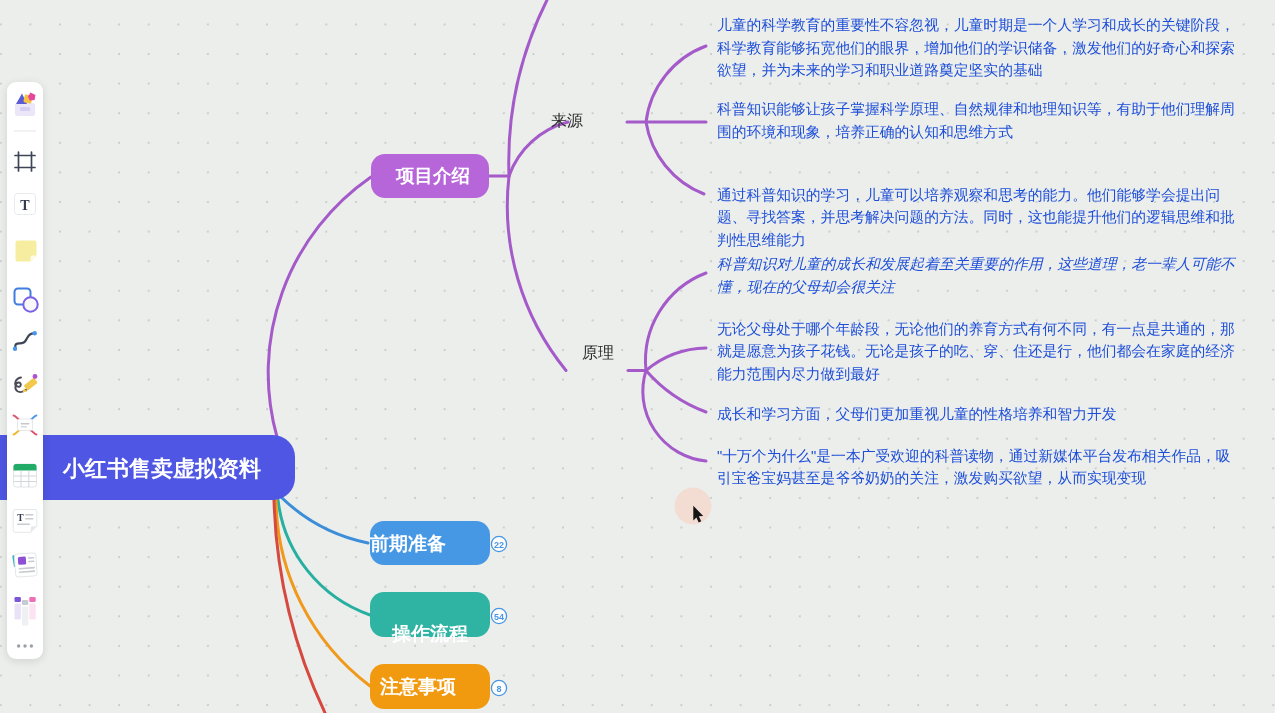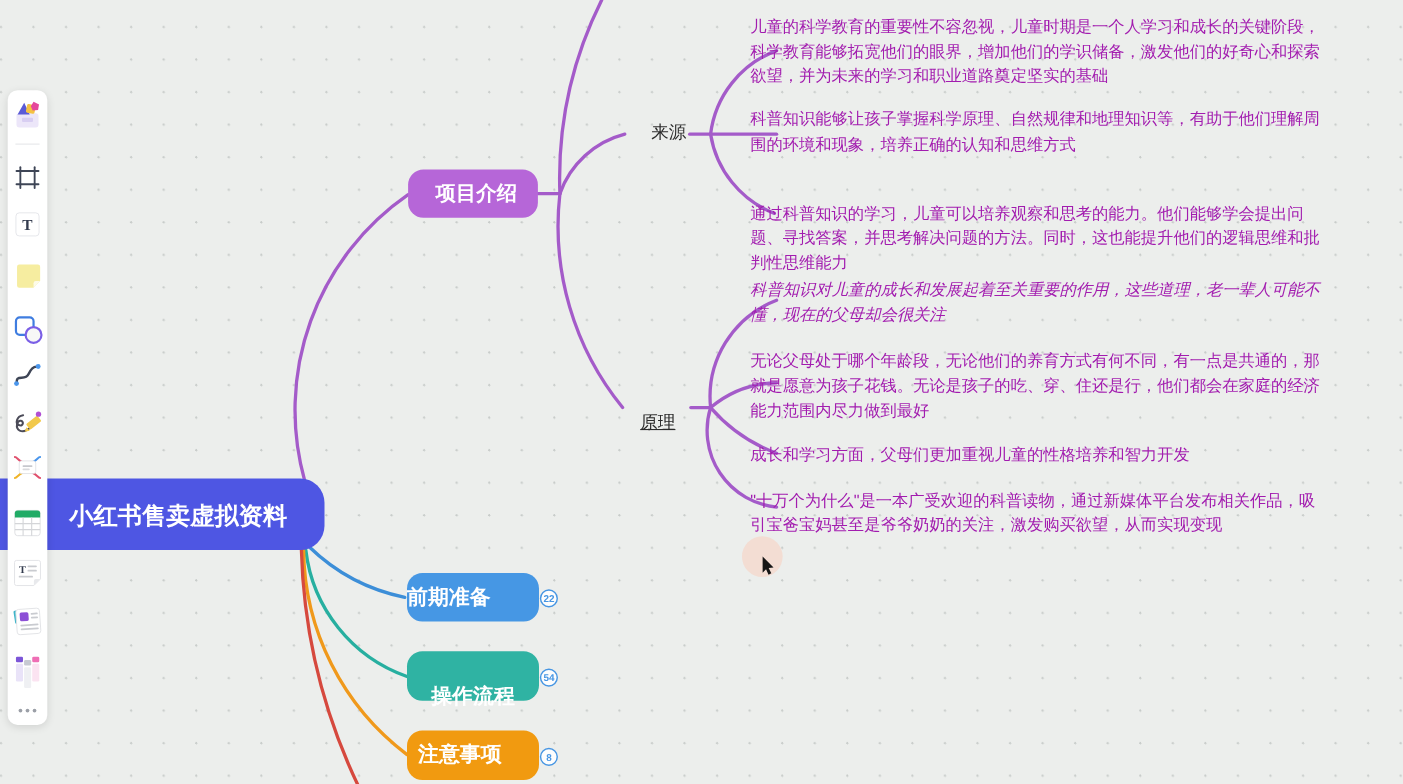--- a/index.html
+++ b/index.html
@@ -7,21 +7,21 @@
   width:1275px;height:713px;overflow:hidden;position:relative;
   font-family:"Liberation Sans",sans-serif;
   background-color:#eceeec;
   background-image:radial-gradient(circle 1.2px at 1.2px 1.2px,#c8ccca 75%,rgba(200,204,202,0) 100%);
   background-size:29.6px 29.6px;
   background-position:-0.3px 23.4px;
 }
 .abs{position:absolute;}
 svg{display:block;}
 #map{position:absolute;left:0;top:0;}
-.para{position:absolute;left:682px;font-size:14.8px;line-height:22.6px;color:#a21caf;white-space:nowrap;}
+.para{position:absolute;left:717px;font-size:14.8px;line-height:22.6px;color:#1d4ed8;white-space:nowrap;}
 .lbl{position:absolute;font-size:16px;color:#2b2b2b;line-height:16px;}
 .nodetext{position:absolute;color:#fff;font-weight:bold;text-align:center;}
 </style>
 </head>
 <body>
 <svg id="map" width="1275" height="713" viewBox="0 0 1275 713" fill="none">
 
   <g stroke="#a45bc9" stroke-width="3" stroke-linecap="round" fill="none">
     <path d="M277,437 A238,238 0 0 1 371,177"></path>
     <path d="M489,176 L509,176"></path>
@@ -62,22 +62,22 @@
     <path d="M693.3,505.8 L703.2,515.9 L698.8,516.3 L701.2,521.2 L698.7,522.4 L696.4,517.5 L693.3,520.6 Z" fill="#151515"></path>
   </g>
 </svg>
 
 <div class="nodetext" style="left:63px;top:458px;font-size:22px;line-height:22px;text-align:right;">小红书售卖虚拟资料</div>
 <div class="nodetext" style="left:371px;top:166.8px;width:124px;font-size:18.5px;line-height:18.5px;">项目介绍</div>
 <div class="nodetext" style="left:348px;top:533.5px;width:120px;font-size:19px;line-height:19px;">前期准备</div>
 <div class="nodetext" style="left:370px;top:605px;width:120px;font-size:19px;line-height:19px;margin-top:19px;">操作流程</div>
 <div class="nodetext" style="left:370px;top:677px;width:96px;font-size:19px;line-height:19px;">注意事项</div>
 
-<div class="lbl" style="left:592px;top:113px;">来源</div>
-<div class="lbl" style="left:582px;top:377px;text-decoration:underline;">原理</div>
+<div class="lbl" style="left:551px;top:113px;">来源</div>
+<div class="lbl" style="left:582px;top:345px;">原理</div>
 
 <div class="para" style="top:14px;">儿童的科学教育的重要性不容忽视，儿童时期是一个人学习和成长的关键阶段，<br>科学教育能够拓宽他们的眼界，增加他们的学识储备，激发他们的好奇心和探索<br>欲望，并为未来的学习和职业道路奠定坚实的基础</div>
 <div class="para" style="top:98px;">科普知识能够让孩子掌握科学原理、自然规律和地理知识等，有助于他们理解周<br>围的环境和现象，培养正确的认知和思维方式</div>
 <div class="para" style="top:159.5px;margin-top:24px;">通过科普知识的学习，儿童可以培养观察和思考的能力。他们能够学会提出问<br>题、寻找答案，并思考解决问题的方法。同时，这也能提升他们的逻辑思维和批<br>判性思维能力</div>
 <div class="para" style="top:253px;font-style:italic;">科普知识对儿童的成长和发展起着至关重要的作用，这些道理，老一辈人可能不<br>懂，现在的父母却会很关注</div>
 <div class="para" style="top:317.5px;">无论父母处于哪个年龄段，无论他们的养育方式有何不同，有一点是共通的，那<br>就是愿意为孩子花钱。无论是孩子的吃、穿、住还是行，他们都会在家庭的经济<br>能力范围内尽力做到最好</div>
 <div class="para" style="top:403px;">成长和学习方面，父母们更加重视儿童的性格培养和智力开发</div>
 <div class="para" style="top:444.5px;">"十万个为什么"是一本广受欢迎的科普读物，通过新媒体平台发布相关作品，吸<br>引宝爸宝妈甚至是爷爷奶奶的关注，激发购买欲望，从而实现变现</div>
 
 <div class="abs" id="toolbar" style="left:7px;top:82px;width:36px;height:577px;background:#fff;border-radius:9px;box-shadow:0 2px 8px rgba(0,0,0,0.12);"></div>

